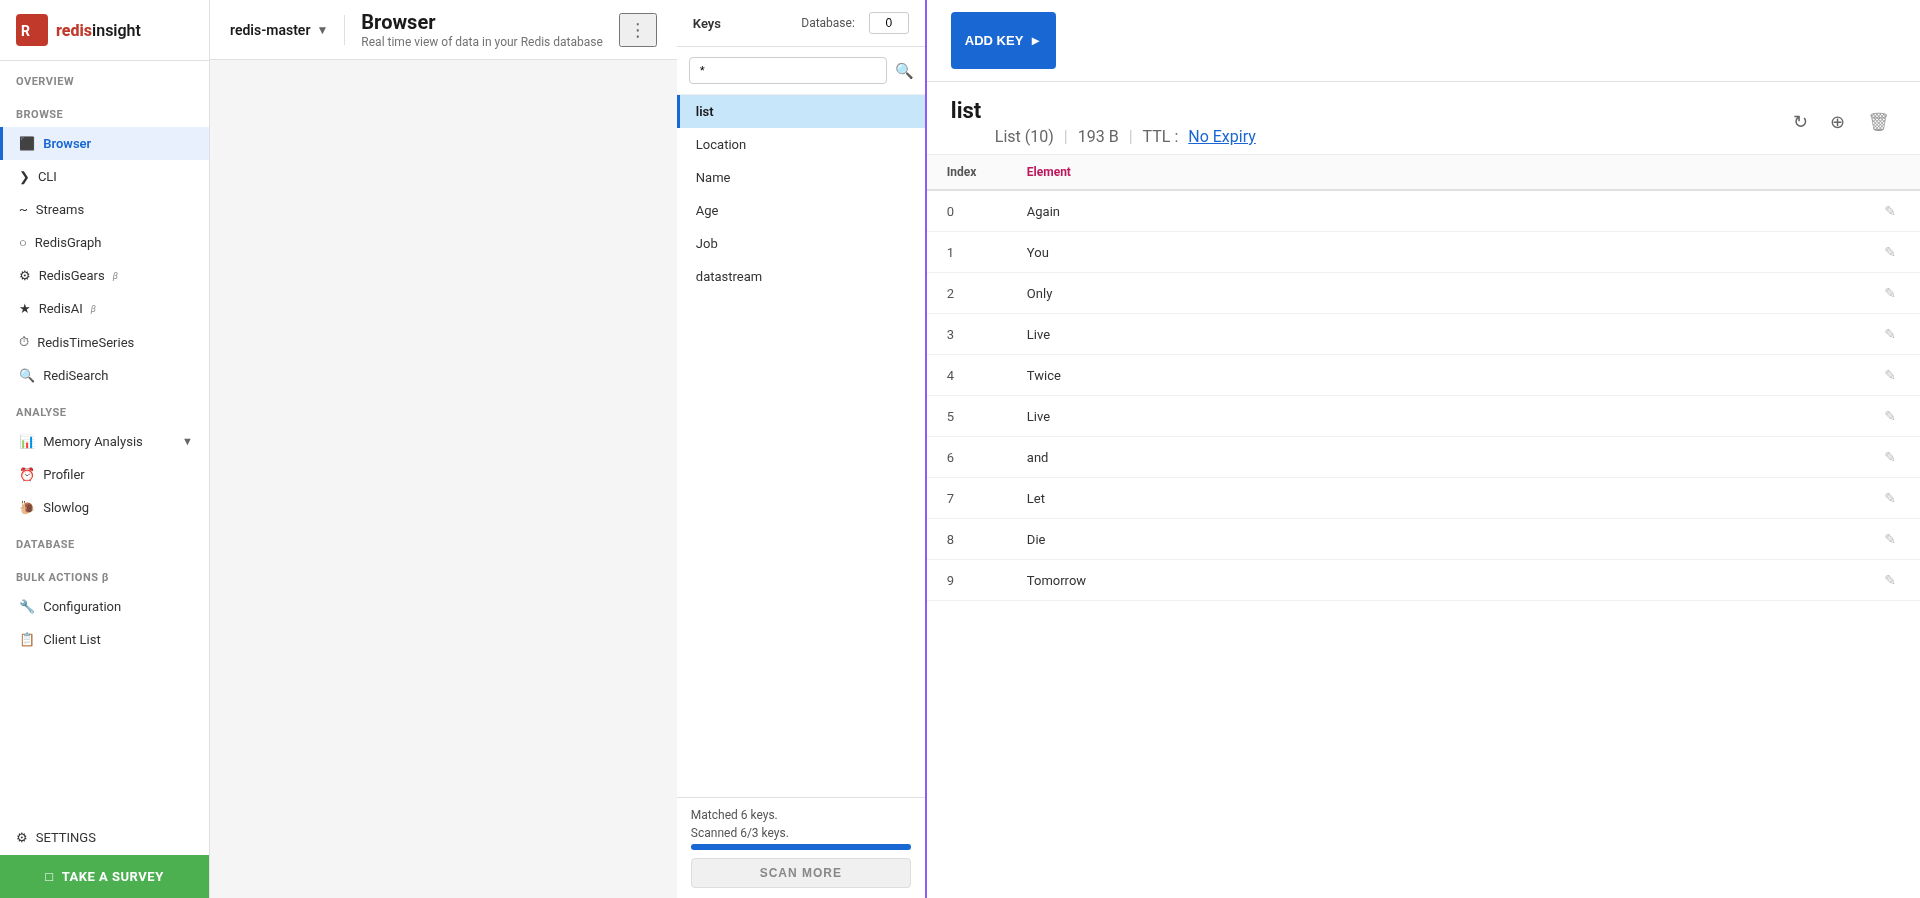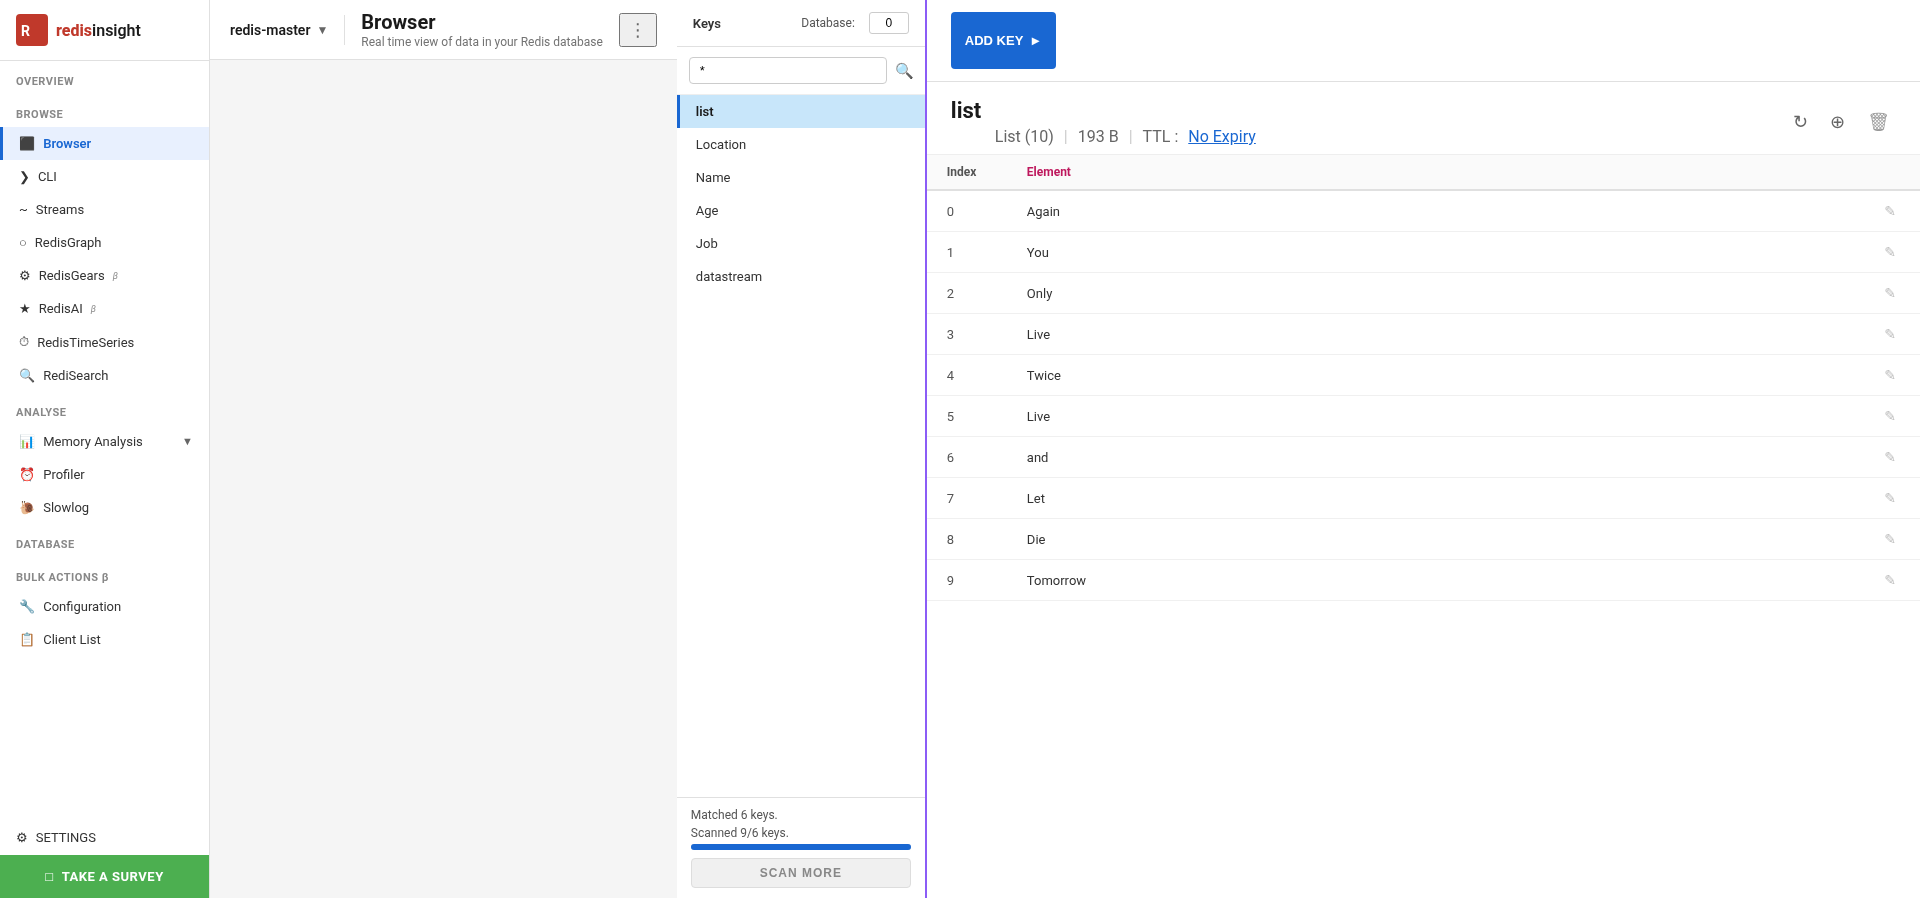--- a/index.html
+++ b/index.html
@@ -477,21 +477,21 @@
 
       <div class="key-item active">list</div>
           <div class="key-item">Location</div>
           <div class="key-item">Name</div>
           <div class="key-item">Age</div>
           <div class="key-item">Job</div>
           <div class="key-item">datastream</div>
         </div>
       <div class="keys-footer">
         <p class="scan-status">Matched 6 keys.</p>
-        <p class="scan-status">Scanned 9/6 keys.</p>
+        <p class="scan-status">Scanned 6/3 keys.</p>
         <div class="progress-bar-outer">
           <div class="progress-bar-inner"></div>
         </div>
         <button class="scan-more-btn">SCAN MORE</button>
       </div>
     </div>
 
     <div id="detail-panel">
       <div class="detail-toolbar">
         <button class="add-key-btn">

